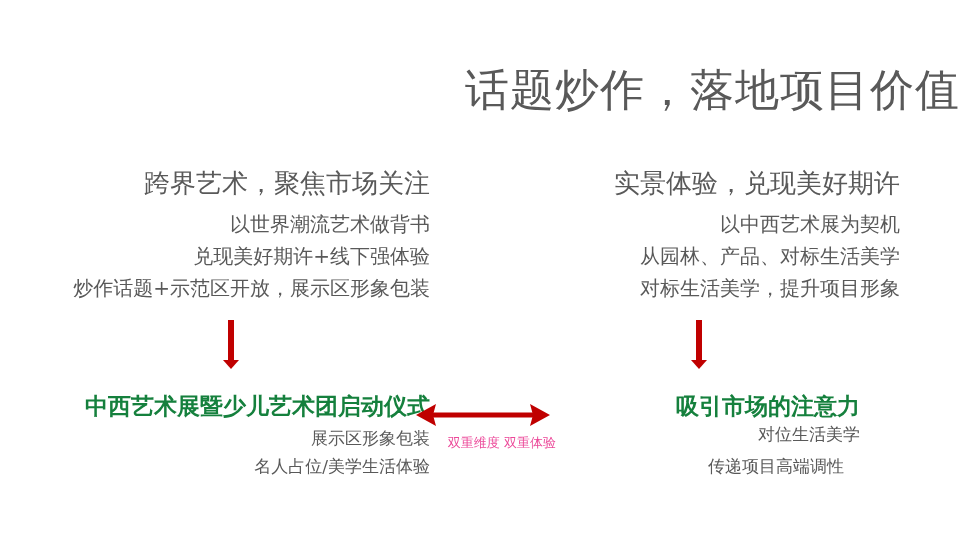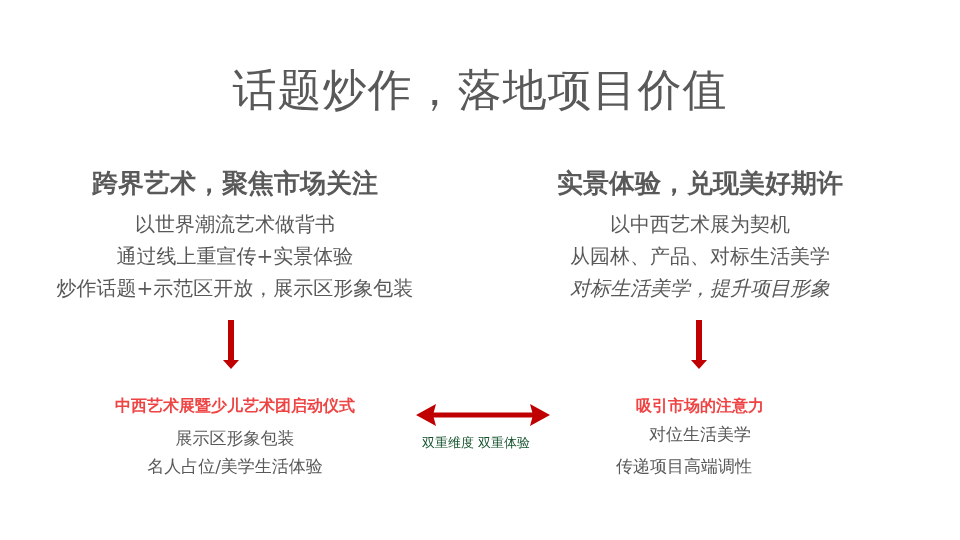--- a/index.html
+++ b/index.html
@@ -1,34 +1,34 @@
 <!DOCTYPE html>
 <html><head>
 <meta charset="utf-8">
 <style>
   html, body { margin:0; padding:0; }
   body { width:960px; height:540px; background:#ffffff; position:relative; overflow:hidden;
          font-family:"DejaVu Serif","Liberation Serif",serif; color:#595959; }
-  .abs { position:absolute; text-align:center; white-space:nowrap; }
+  .abs { position:absolute; text-align:right; white-space:nowrap; }
   .title { left:0; width:960px; top:62px; font-size:44px; line-height:56px; color:#595959; letter-spacing:1px; }
-  .col-head { font-size:26px; line-height:34px; font-weight:bold; color:#595959; }
+  .col-head { font-size:26px; line-height:34px; font-weight:normal; color:#595959; }
   .col-line { font-size:20px; line-height:20px; color:#595959; }
-  .item-head { font-size:16px; line-height:24px; font-weight:bold; color:#ef4444; }
+  .item-head { font-size:23px; line-height:24px; font-weight:bold; color:#15803d; }
   .item-line { font-size:17px; line-height:20px; color:#595959; }
-  .lbl { font-size:13px; line-height:16px; color:#14532d; }
+  .lbl { font-size:13px; line-height:16px; color:#ec4899; }
   svg { position:absolute; overflow:visible; }
 </style>
 </head>
 <body>
 
 <div class="abs title">话题炒作，落地项目价值</div>
 
 <div class="abs col-head" style="left:40px;width:390px;top:166px;">跨界艺术，聚焦市场关注</div>
 <div class="abs col-line" style="left:40px;width:390px;top:214px;">以世界潮流艺术做背书</div>
-<div class="abs col-line" style="left:40px;width:390px;top:246px;">通过线上重宣传+实景体验</div>
+<div class="abs col-line" style="left:40px;width:390px;top:246px;">兑现美好期许+线下强体验</div>
 <div class="abs col-line" style="left:40px;width:390px;top:278px;">炒作话题+示范区开放，展示区形象包装</div>
 
 <svg style="left:223px;top:320px;" width="16" height="50" viewBox="0 0 16 50">
   <rect x="5" y="0" width="6" height="40" fill="#C00000"></rect>
   <polygon points="0,40 16,40 8,49" fill="#C00000"></polygon>
 </svg>
 
 <div class="abs item-head" style="left:40px;width:390px;top:394px;">中西艺术展暨少儿艺术团启动仪式</div>
 <div class="abs item-line" style="left:40px;width:390px;top:428px;">展示区形象包装</div>
 <div class="abs item-line" style="left:40px;width:390px;top:456px;">名人占位/美学生活体验</div>
@@ -36,21 +36,21 @@
 <svg style="left:416px;top:403px;" width="134" height="24" viewBox="0 0 134 24">
   <rect x="14" y="9.5" width="106" height="5" fill="#C00000"></rect>
   <polygon points="0,12 20,1 17,12 20,23" fill="#C00000"></polygon>
   <polygon points="134,12 114,1 117,12 114,23" fill="#C00000"></polygon>
 </svg>
 <div class="abs lbl" style="left:396px;width:160px;top:435px;">双重维度  双重体验</div>
 
 <div class="abs col-head" style="left:500px;width:400px;top:166px;">实景体验，兑现美好期许</div>
 <div class="abs col-line" style="left:500px;width:400px;top:214px;">以中西艺术展为契机</div>
 <div class="abs col-line" style="left:500px;width:400px;top:246px;">从园林、产品、对标生活美学</div>
-<div class="abs col-line" style="left:500px;width:400px;top:278px;font-style:italic;">对标生活美学，提升项目形象</div>
+<div class="abs col-line" style="left:500px;width:400px;top:278px;">对标生活美学，提升项目形象</div>
 
 <svg style="left:691px;top:320px;" width="16" height="50" viewBox="0 0 16 50">
   <rect x="5" y="0" width="6" height="40" fill="#C00000"></rect>
   <polygon points="0,40 16,40 8,49" fill="#C00000"></polygon>
 </svg>
 
 <div class="abs item-head" style="left:540px;width:320px;top:394px;">吸引市场的注意力</div>
 <div class="abs item-line" style="left:540px;width:320px;top:424px;">对位生活美学</div>
 <div class="abs item-line" style="left:524px;width:320px;top:456px;">传递项目高端调性</div>
 

